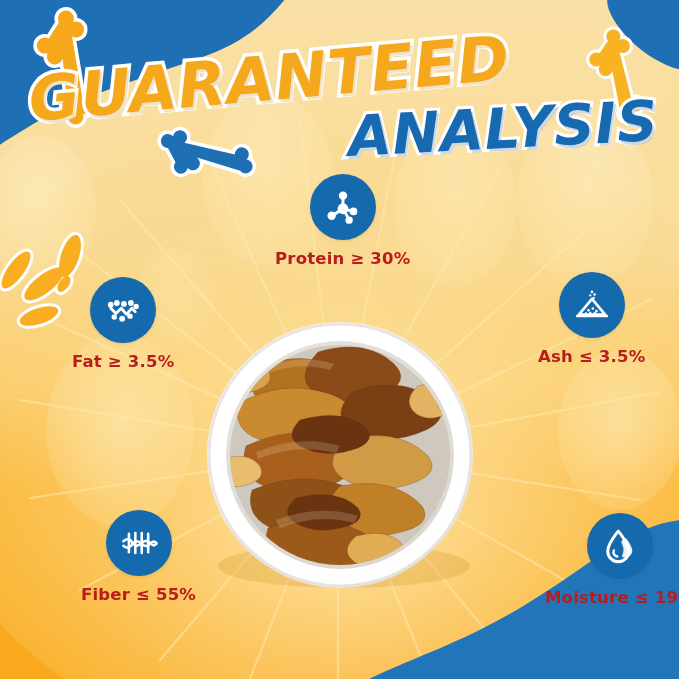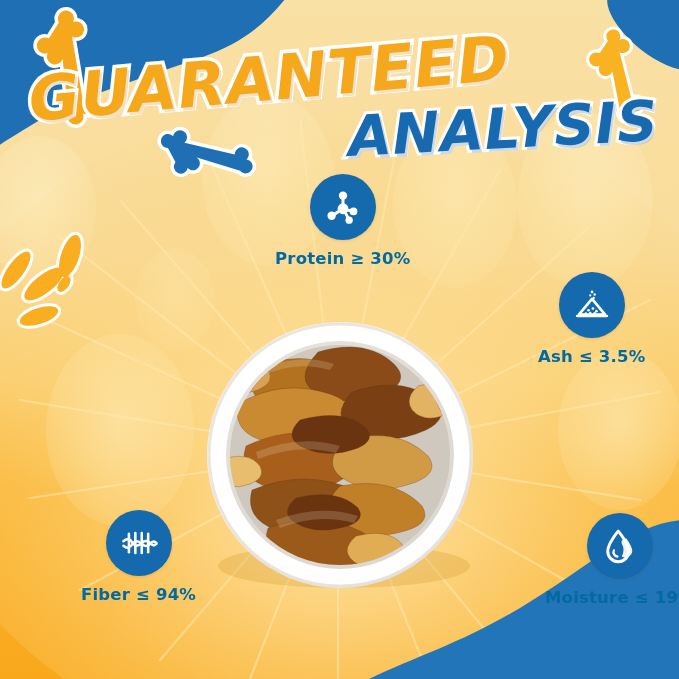--- a/index.html
+++ b/index.html
@@ -46,21 +46,21 @@
     background:#1569ad;
     display:flex;align-items:center;justify-content:center;
     box-shadow:0 1px 3px rgba(120,90,20,.18);
   }
   .badge svg{display:block;}
   .lbl{
     margin-top:9px;
     font-family:"DejaVu Sans", sans-serif;
     font-size:16.5px;
     font-weight:600;
-    color:#0369a1;
+    color:#b91c1c;
     white-space:nowrap;
     letter-spacing:.2px;
   }
 
   .it-protein{left:275px;top:174px;}
   .it-fat{left:72px;top:277px;}
   .it-ash{left:538px;top:272px;justify-content:space-between;}
   .it-fiber{left:81px;top:510px;}
   .it-moisture{left:545px;top:513px;}
   .it-fat .lbl, .it-fiber .lbl{font-size:16.5px;}
@@ -278,20 +278,38 @@
           <circle cx="24" cy="11" r="4.8"></circle>
           <circle cx="11" cy="34" r="4.8"></circle>
           <circle cx="36" cy="29" r="4.4"></circle>
           <circle cx="31" cy="39" r="4.2"></circle>
         </g>
       </svg>
     </div>
     <div class="lbl">Protein ≥ 30%</div>
   </div>
 
+  <div class="item it-fat">
+    <div class="badge">
+      <svg width="42" height="42" viewBox="0 0 48 48">
+        <path d="M10 22 L16 28 L22 22 L28 29 L34 22 L38 26" fill="none" stroke="#ffffff" stroke-width="3.2" stroke-linecap="round" stroke-linejoin="round"></path>
+        <g fill="#ffffff">
+          <circle cx="10" cy="18" r="3.3"></circle>
+          <circle cx="17" cy="16" r="3.3"></circle>
+          <circle cx="25" cy="17" r="3.3"></circle>
+          <circle cx="33" cy="16" r="3.3"></circle>
+          <circle cx="39" cy="20" r="3.1"></circle>
+          <circle cx="14" cy="32" r="3.1"></circle>
+          <circle cx="23" cy="34" r="3.3"></circle>
+          <circle cx="32" cy="31" r="3.1"></circle>
+        </g>
+      </svg>
+    </div>
+    <div class="lbl">Fat ≥ 3.5%</div>
+  </div>
 
   <div class="item it-ash">
     <div class="badge">
       <svg width="42" height="42" viewBox="0 0 48 48">
         <path d="M9 35 L24 17 L39 35 Z" fill="none" stroke="#ffffff" stroke-width="3" stroke-linejoin="round"></path>
         <line x1="7" y1="36.5" x2="41" y2="36.5" stroke="#ffffff" stroke-width="3" stroke-linecap="round"></line>
         <g fill="#ffffff">
           <circle cx="24" cy="9" r="1.5"></circle>
           <circle cx="27" cy="12" r="1.4"></circle>
           <circle cx="22" cy="13" r="1.3"></circle>
@@ -314,21 +332,21 @@
         <g stroke="#ffffff" stroke-width="2.8" fill="none" stroke-linecap="round">
           <line x1="13" y1="14" x2="13" y2="34"></line>
           <line x1="20" y1="13" x2="20" y2="35"></line>
           <line x1="27" y1="13" x2="27" y2="35"></line>
           <line x1="34" y1="14" x2="34" y2="34"></line>
           <path d="M7 22 q6 -5 10 2 q4 6 10 0 q5 -5 10 1 q3 3 6 0"></path>
           <path d="M7 27 q6 5 10 -2 q4 -6 10 0 q5 5 10 -1 q3 -3 6 0"></path>
         </g>
       </svg>
     </div>
-    <div class="lbl">Fiber ≤ 94%</div>
+    <div class="lbl">Fiber ≤ 55%</div>
   </div>
 
   <div class="item it-moisture">
     <div class="badge">
       <svg width="42" height="42" viewBox="0 0 48 48">
         <path d="M31 15 q7 9 7 15 a8 8 0 0 1 -12 6 q4 -8 0 -15 q-2 -4 5 -6 Z" fill="#ffffff" opacity="0.92"></path>
         <path d="M22 7 C22 7 34 21 34 30 A12 12 0 0 1 10 30 C10 21 22 7 22 7 Z" fill="none" stroke="#ffffff" stroke-width="3.4" stroke-linejoin="round"></path>
         <path d="M17 29 a5 5 0 0 0 4 7" fill="none" stroke="#ffffff" stroke-width="2.6" stroke-linecap="round"></path>
       </svg>
     </div>

